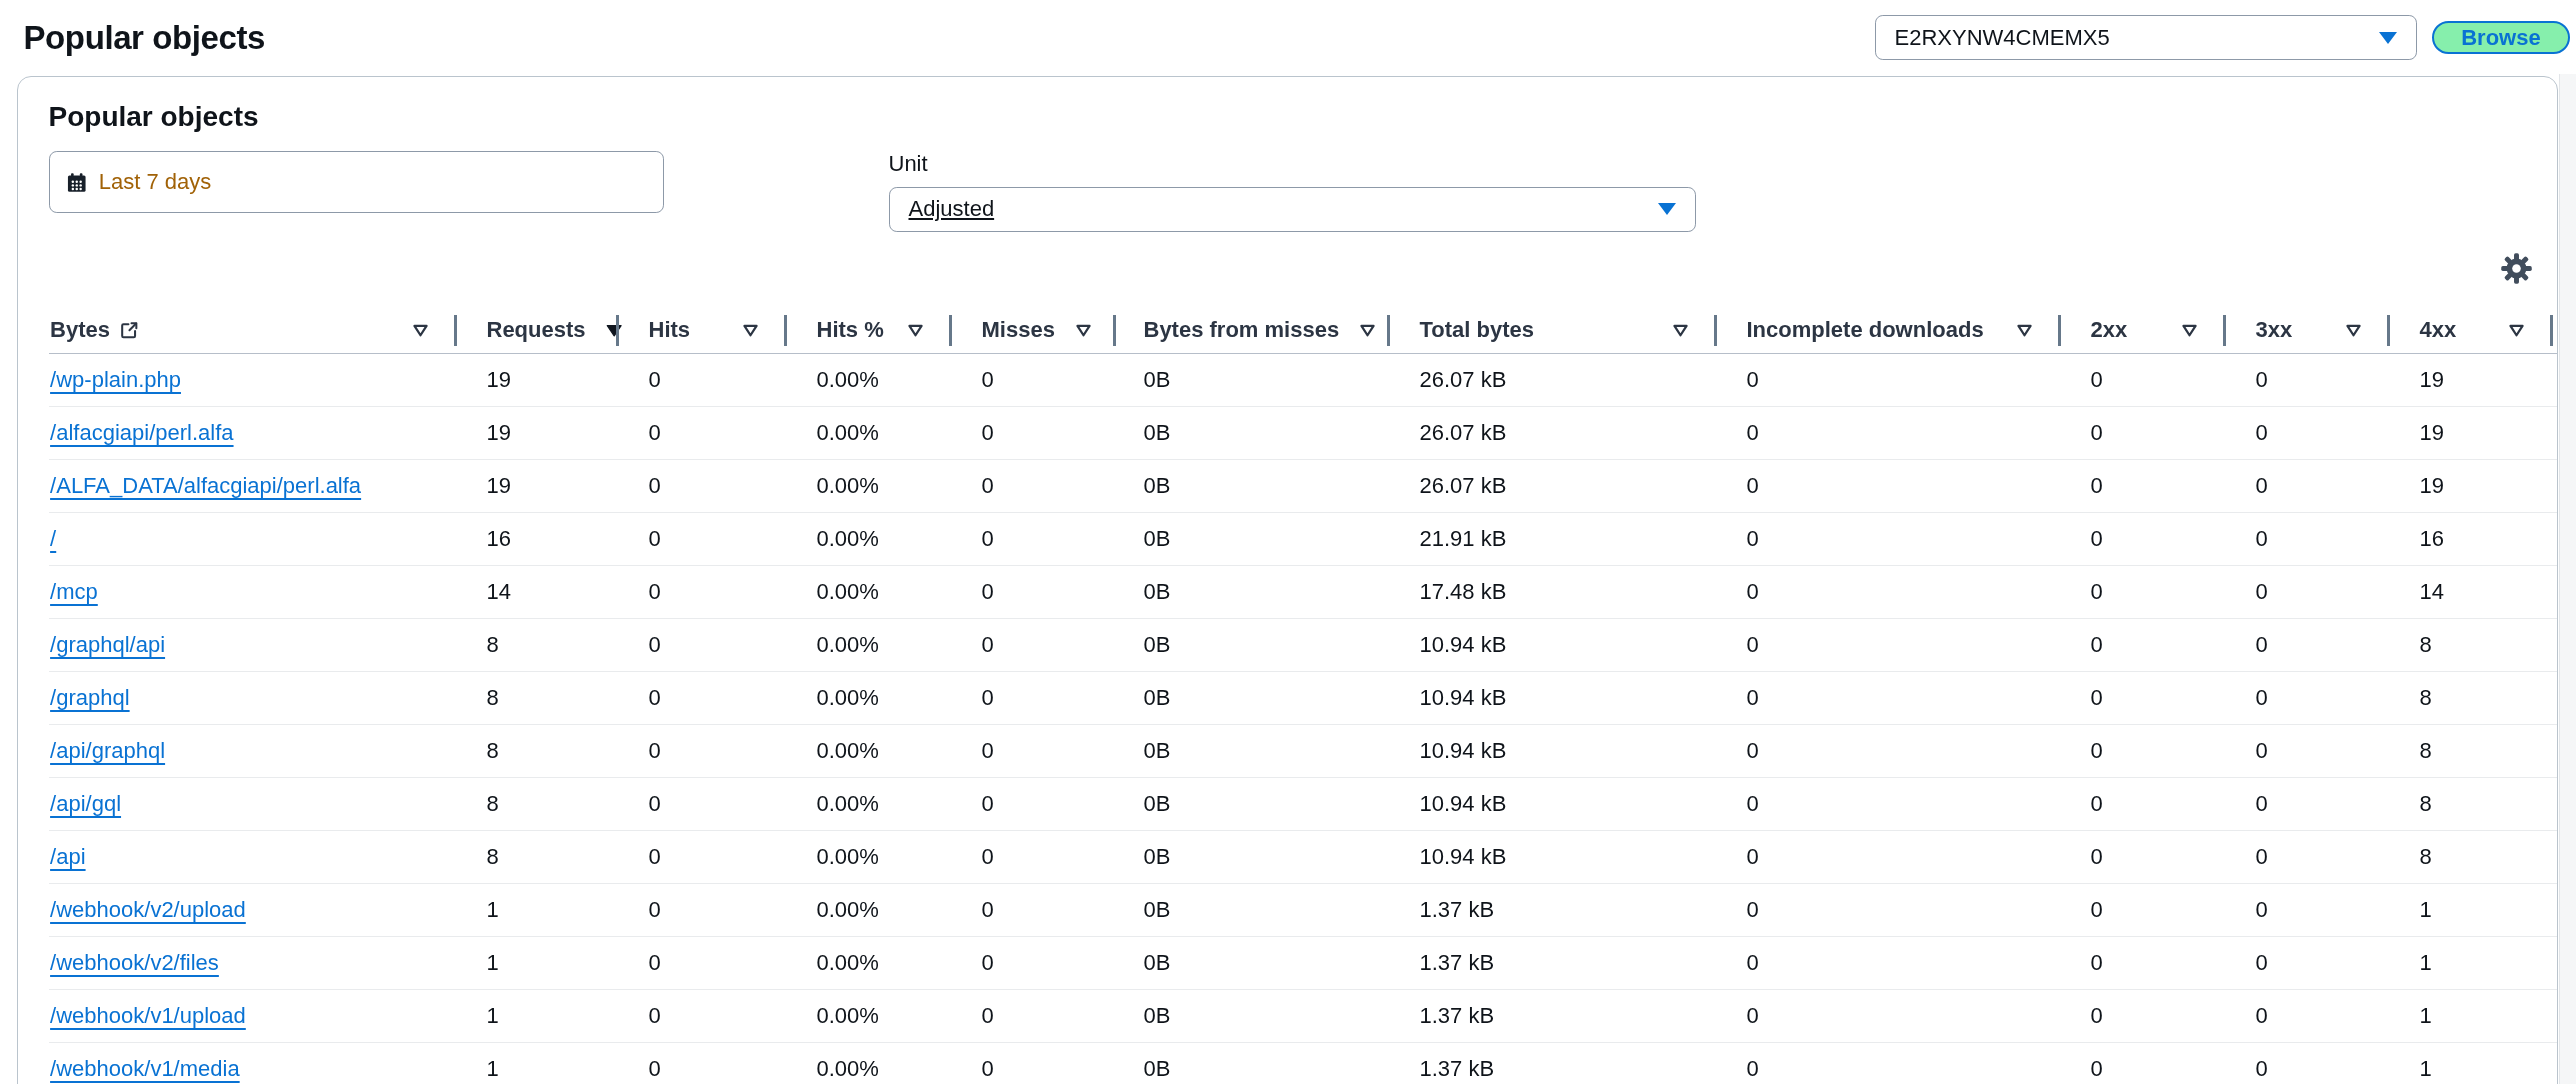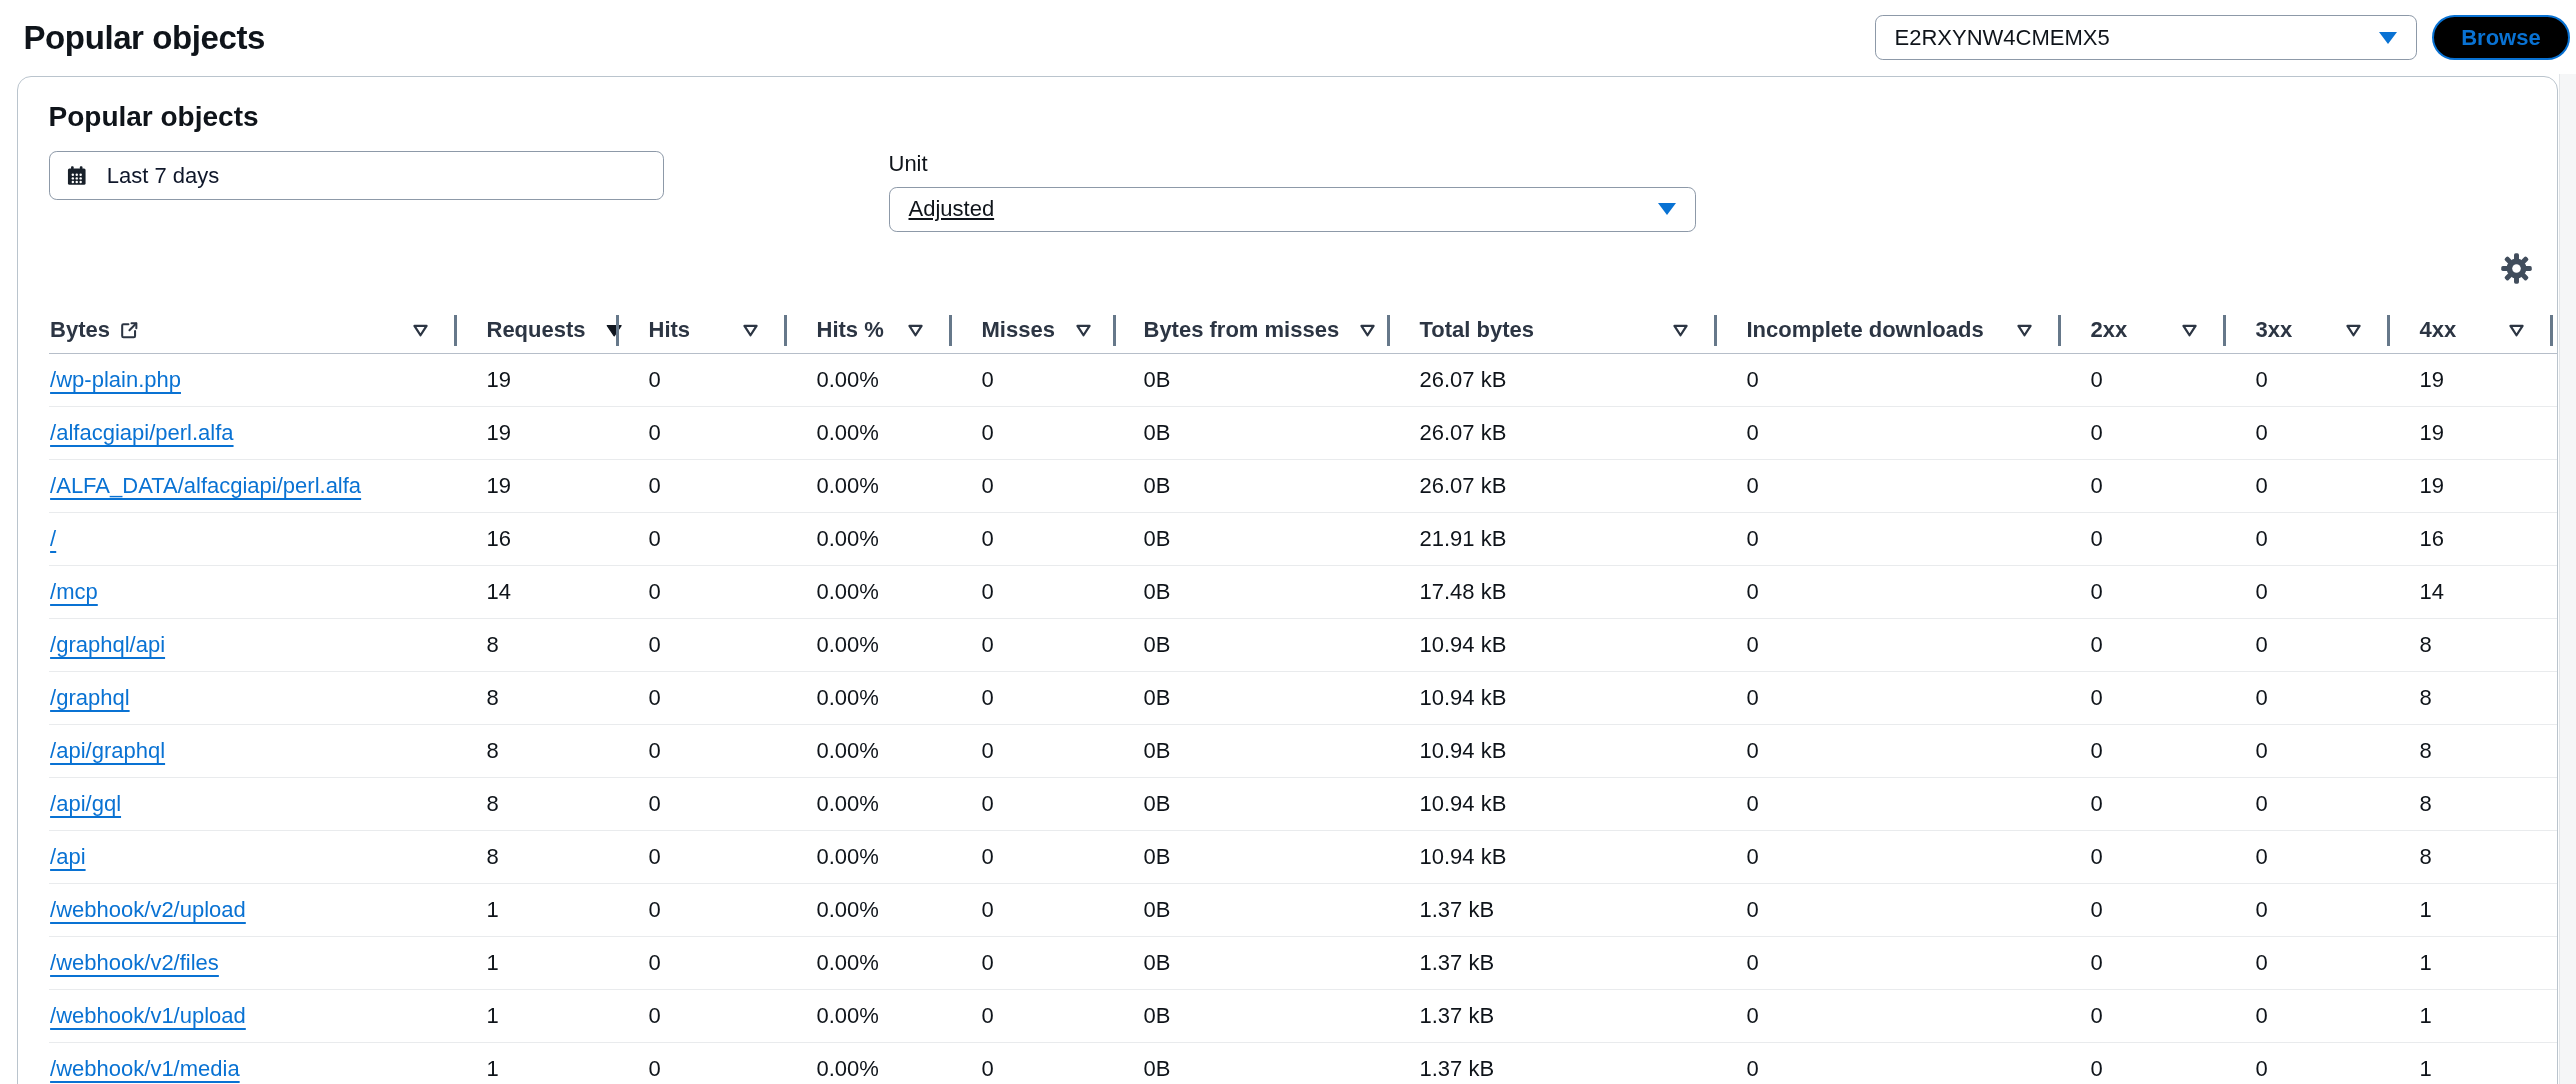--- a/index.html
+++ b/index.html
@@ -26,22 +26,22 @@
     padding:0 19px; font-size:22px; color:#0f141a; cursor:pointer;
   }
   .dist-select { width:542px; }
   .caret {
     width:0; height:0; flex:none;
     border-left:9.4px solid transparent; border-right:9.4px solid transparent;
     border-top:12.5px solid #0972d3;
   }
 
   .btn {
-    background:#000000; border:2.4px solid #0972d3; color:#0972d3;
-    border-radius:23px; height:45px; padding:0 27px;
+    background:#86efac; border:2.4px solid #0972d3; color:#0972d3;
+    border-radius:23px; height:33px; padding:0 27px;
     font-family:"Liberation Sans", sans-serif;
     font-size:22px; font-weight:700; display:flex; align-items:center; gap:11px;
     cursor:pointer; white-space:nowrap;
   }
 
   
   .card {
     position:absolute; left:16.5px; top:76px; width:2541px; height:1097px;
     background:#fff; border:1.6px solid #bac4cd; border-radius:14px;
   }
@@ -49,23 +49,23 @@
     display:flex; justify-content:space-between; align-items:center;
     padding:23.5px 28px 6.3px 31px;
   }
   .card-title { font-size:28px; font-weight:700; color:#0f141a; }
 
   .filters { display:flex; margin-top:12.5px; padding:0 31px; }
   .filter-field label { display:block; font-size:22px; color:#0f141a; margin-bottom:9.4px; }
   .filter-field .lbl-bold { font-weight:700; }
   .filter-date { width:840px; }
   .input-box {
-    border:1.6px solid #8d99a8; border-radius:7.8px; height:49px;
-    display:flex; align-items:center; gap:18px; padding:0 15.7px;
-    font-size:22px; color:#0f172a; background:#fff; cursor:pointer;
+    border:1.6px solid #8d99a8; border-radius:7.8px; height:62px;
+    display:flex; align-items:center; gap:10px; padding:0 15.7px;
+    font-size:22px; color:#a16207; background:#fff; cursor:pointer;
   }
   .date-input { width:615px; }
   .unit-select { width:807px;text-decoration:underline; }
 
   .gear-row { display:flex; justify-content:flex-end; padding-right:23.5px; margin-top:20.4px; height:34px; }
   .gear-btn { background:none; border:none; cursor:pointer; padding:0; }
 
   
   .table-clip { overflow:hidden; width:100%; margin-top:22px; }
   table { table-layout:fixed; border-collapse:collapse; width:2614px; margin-left:31px; }

